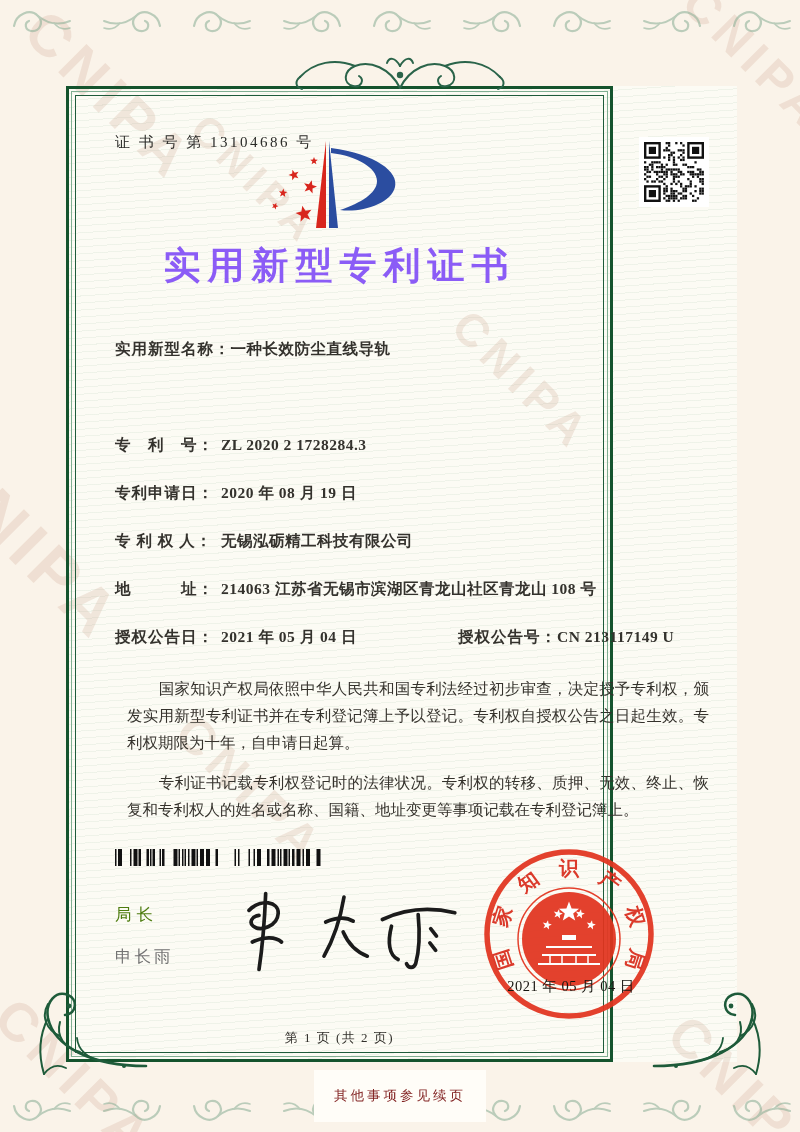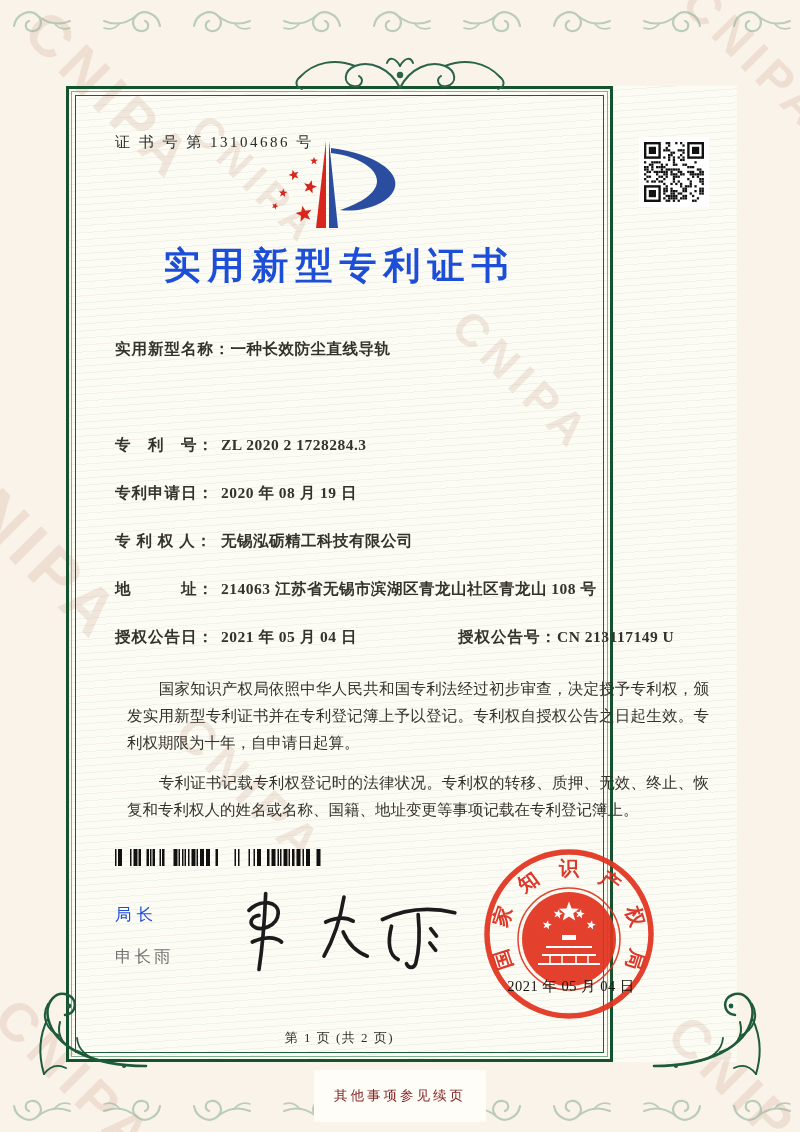--- a/index.html
+++ b/index.html
@@ -20,37 +20,37 @@
          border:3px solid #14532d;box-sizing:border-box;}
   .frame::before{content:"";position:absolute;inset:2px;border:1px solid #7fae91;pointer-events:none;}
   .frame::after{content:"";position:absolute;inset:6px;border:1px solid #1e5b3a;pointer-events:none;}
 
   
   .cert-no{position:absolute;left:46px;top:44px;font-size:15px;letter-spacing:2.5px;color:#2b2b28;}
   .logo{position:absolute;left:50%;transform:translateX(-50%);top:36px;width:152px;height:112px;}
   .qrbox{position:absolute;left:570px;top:48px;width:70px;height:70px;background:#ffffff;
          display:flex;align-items:center;justify-content:center;}
   .cert-title{position:absolute;top:152px;width:100%;text-align:center;font-size:37px;font-weight:bold;
-              letter-spacing:7px;color:#1d4ed8;}
+              letter-spacing:7px;color:#8b5cf6;}
 
   
   .f-row{position:absolute;left:46px;width:600px;font-size:15.5px;color:#34322d;line-height:24px;font-weight:bold;}
   .f-label{display:inline-block;min-width:106px;letter-spacing:1px;}
   .f-value{letter-spacing:0.5px;}
   .pair2{position:absolute;left:343px;top:0;white-space:nowrap;}
   .pair2 .f-label{min-width:96px;}
 
   
   .paras{position:absolute;left:45px;top:574px;width:608px;font-size:15.5px;line-height:1.74;
          color:#35322c;text-align:justify;}
   .paras p{margin:13px;text-indent:2.05em;}
 
   
   .barcode{position:absolute;left:46px;top:760px;}
-  .director-title{position:absolute;left:46px;top:815px;font-size:16.5px;letter-spacing:5px;color:#1d4ed8;}
+  .director-title{position:absolute;left:46px;top:815px;font-size:16.5px;letter-spacing:5px;color:#4d7c0f;}
   .director-name{position:absolute;left:46px;top:857px;font-size:16.5px;letter-spacing:3px;color:#737373;}
   .signature{position:absolute;left:150px;top:793px;z-index:4;}
   .seal{position:absolute;left:412px;top:757px;width:176px;height:176px;z-index:4;opacity:0.93;}
   .seal-date{position:absolute;left:402px;top:888px;width:200px;text-align:center;z-index:5;
              font-size:14.5px;color:#17150f;letter-spacing:0.5px;}
   .page-indicator{position:absolute;top:940px;width:100%;text-align:center;font-size:13px;
                   letter-spacing:1.5px;color:#33312c;}
 
   
   .continuation{position:absolute;top:1070px;left:50%;transform:translateX(-50%);background:#fffdf8;

